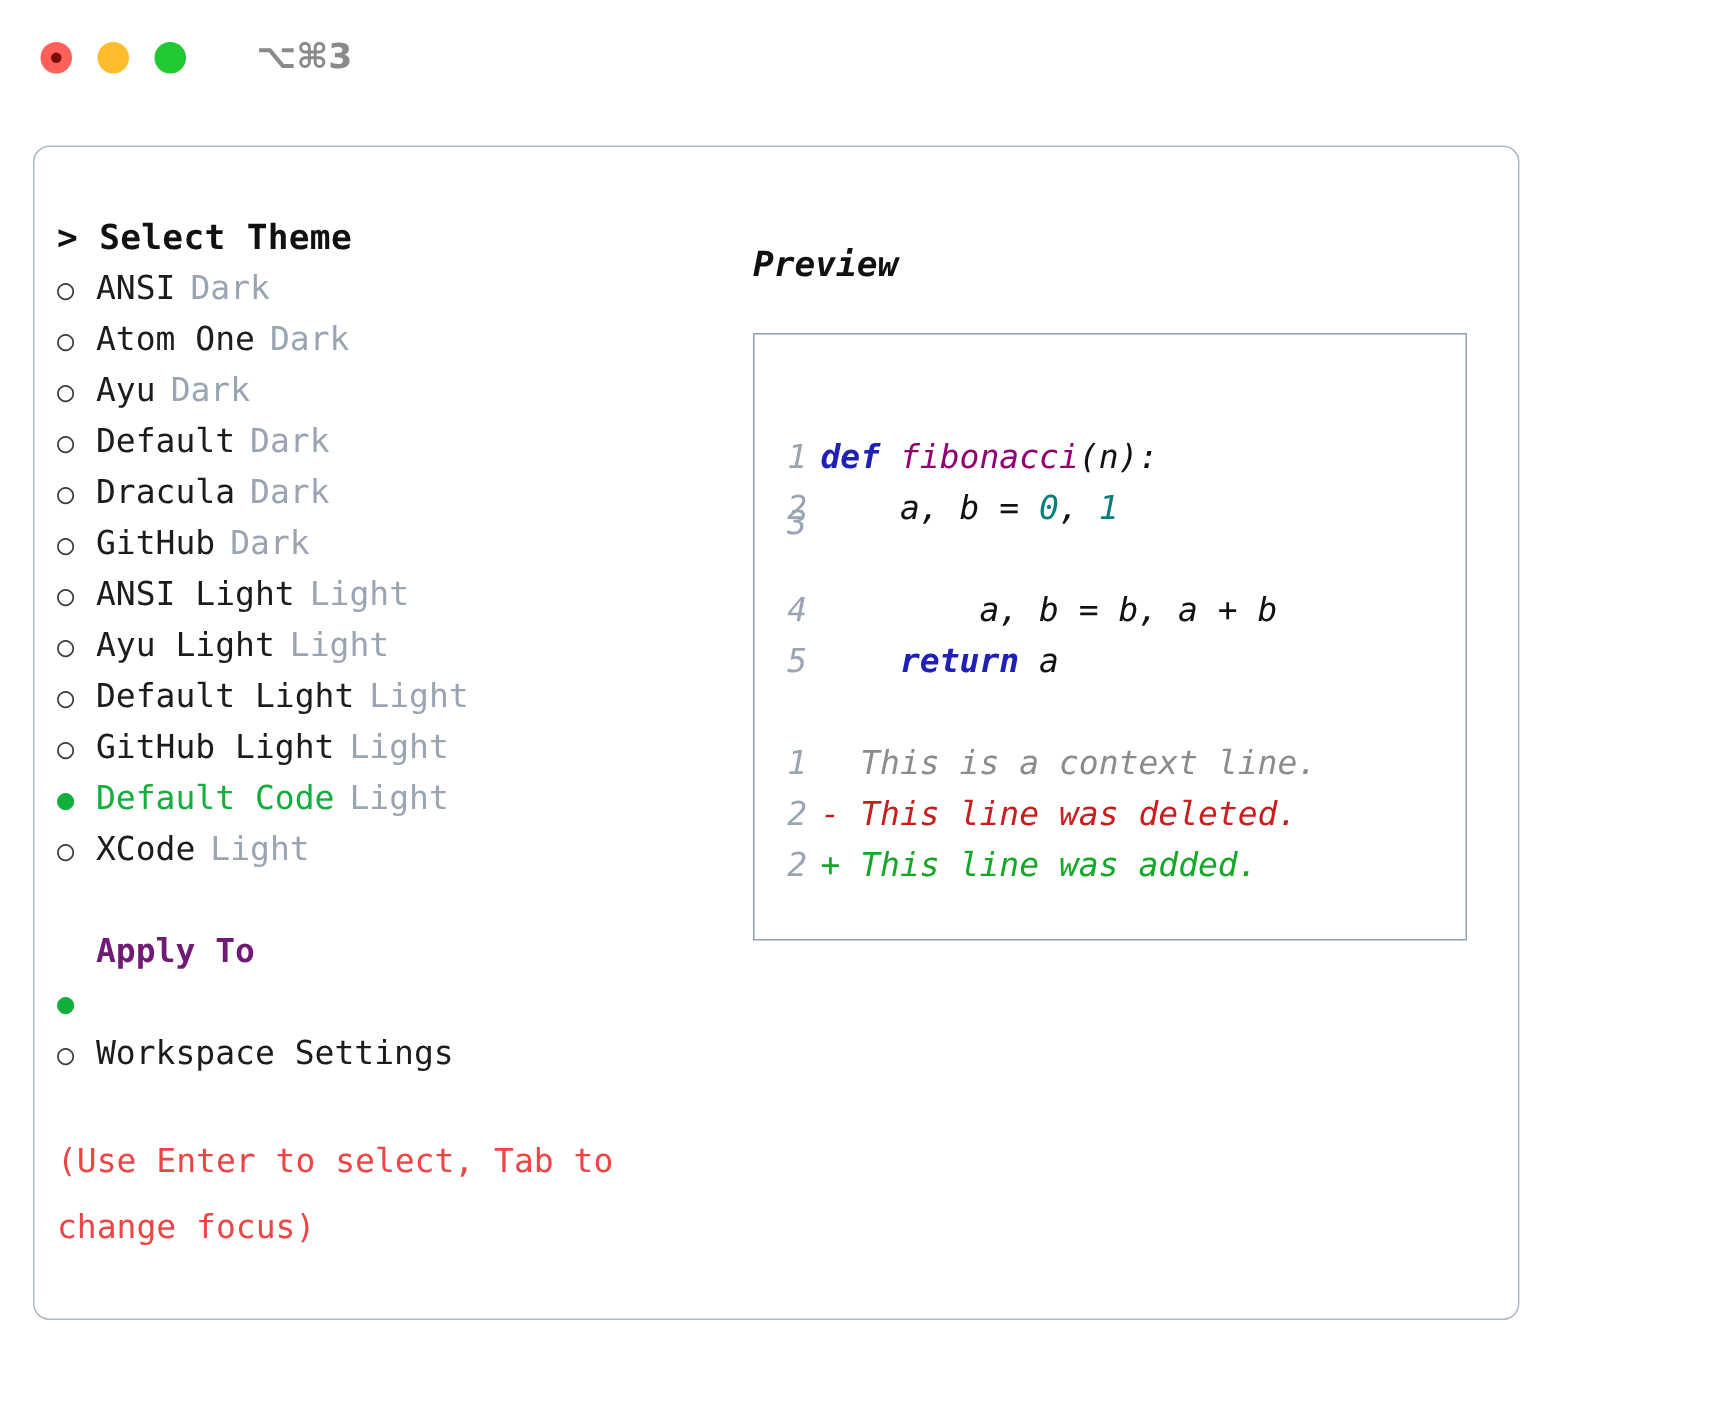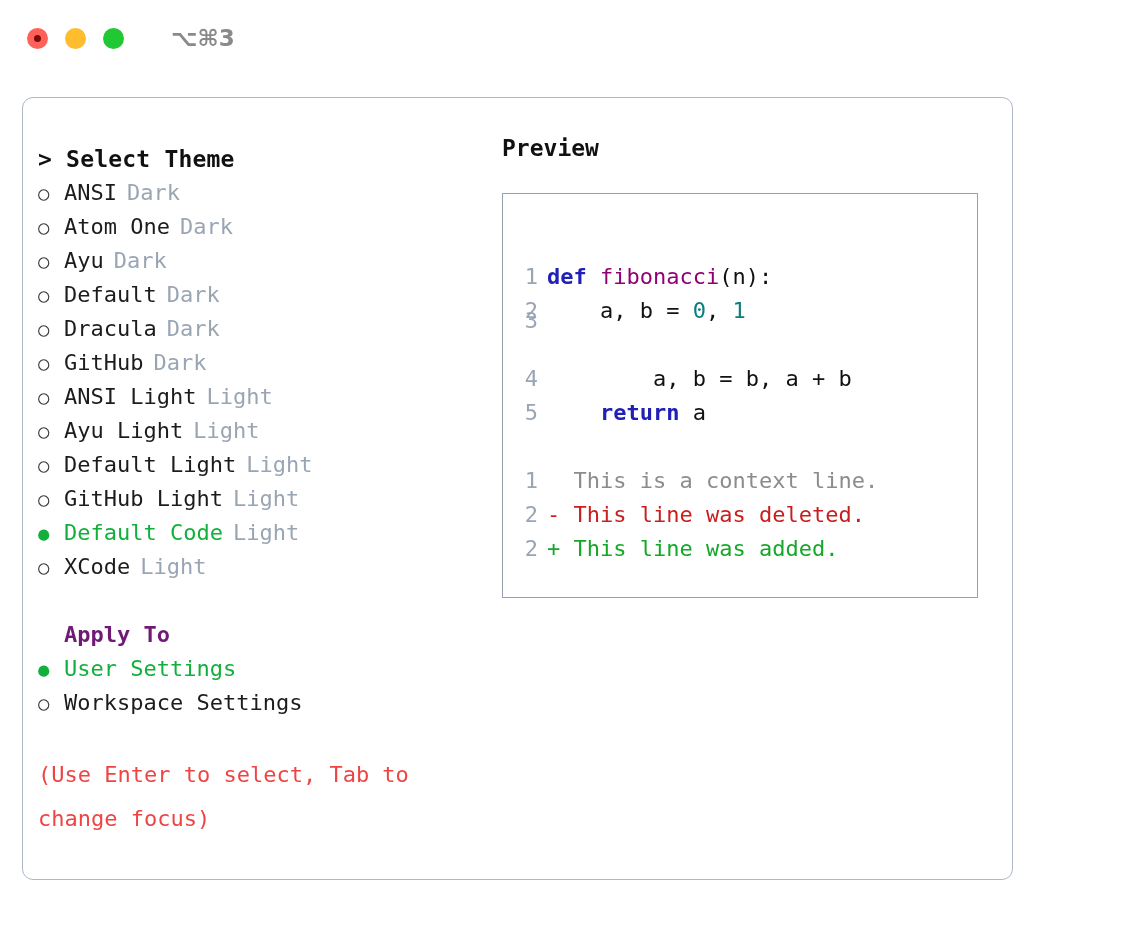--- a/index.html
+++ b/index.html
@@ -151,22 +151,23 @@
     line-height: 44px;
     width: 410px;
     white-space: pre-wrap;
     word-break: break-word;
   }
 
   
   .right-col {
     position: absolute;
     left: 479px;
-    top: 33px;
+    top: 62px;
     width: 500px;
+    font-style: italic;
   }
   .preview-title {
     font-size: 23px;
     font-weight: 700;
     color: #111111;
     line-height: 34px;
     white-space: pre;
   }
 
   .preview-box {
@@ -247,21 +248,21 @@
             <div class="opt-row"><span class="opt-bullet">○</span><span class="opt-label">Ayu Light</span><span class="opt-badge">Light</span></div>
             <div class="opt-row"><span class="opt-bullet">○</span><span class="opt-label">Default Light</span><span class="opt-badge">Light</span></div>
             <div class="opt-row"><span class="opt-bullet">○</span><span class="opt-label">GitHub Light</span><span class="opt-badge">Light</span></div>
             <div class="opt-row selected"><span class="opt-bullet">●</span><span class="opt-label">Default Code</span><span class="opt-badge">Light</span></div>
             <div class="opt-row"><span class="opt-bullet">○</span><span class="opt-label">XCode</span><span class="opt-badge">Light</span></div>
           </div>
 
         <div class="apply-block">
           <div class="apply-title">Apply To</div>
           <div id="apply-list">
-              <div class="opt-row selected"><span class="opt-bullet">●</span><span class="opt-label">User Settings</span></div>
+              <div class="opt-row selected"><span class="opt-bullet">●</span></div>
               <div class="opt-row"><span class="opt-bullet">○</span><span class="opt-label">Workspace Settings</span></div>
             </div>
         </div>
 
         <div class="hint">(Use Enter to select, Tab to change focus)</div>
       </div>
 
       <div class="right-col">
         <div class="preview-title">Preview</div>
 

